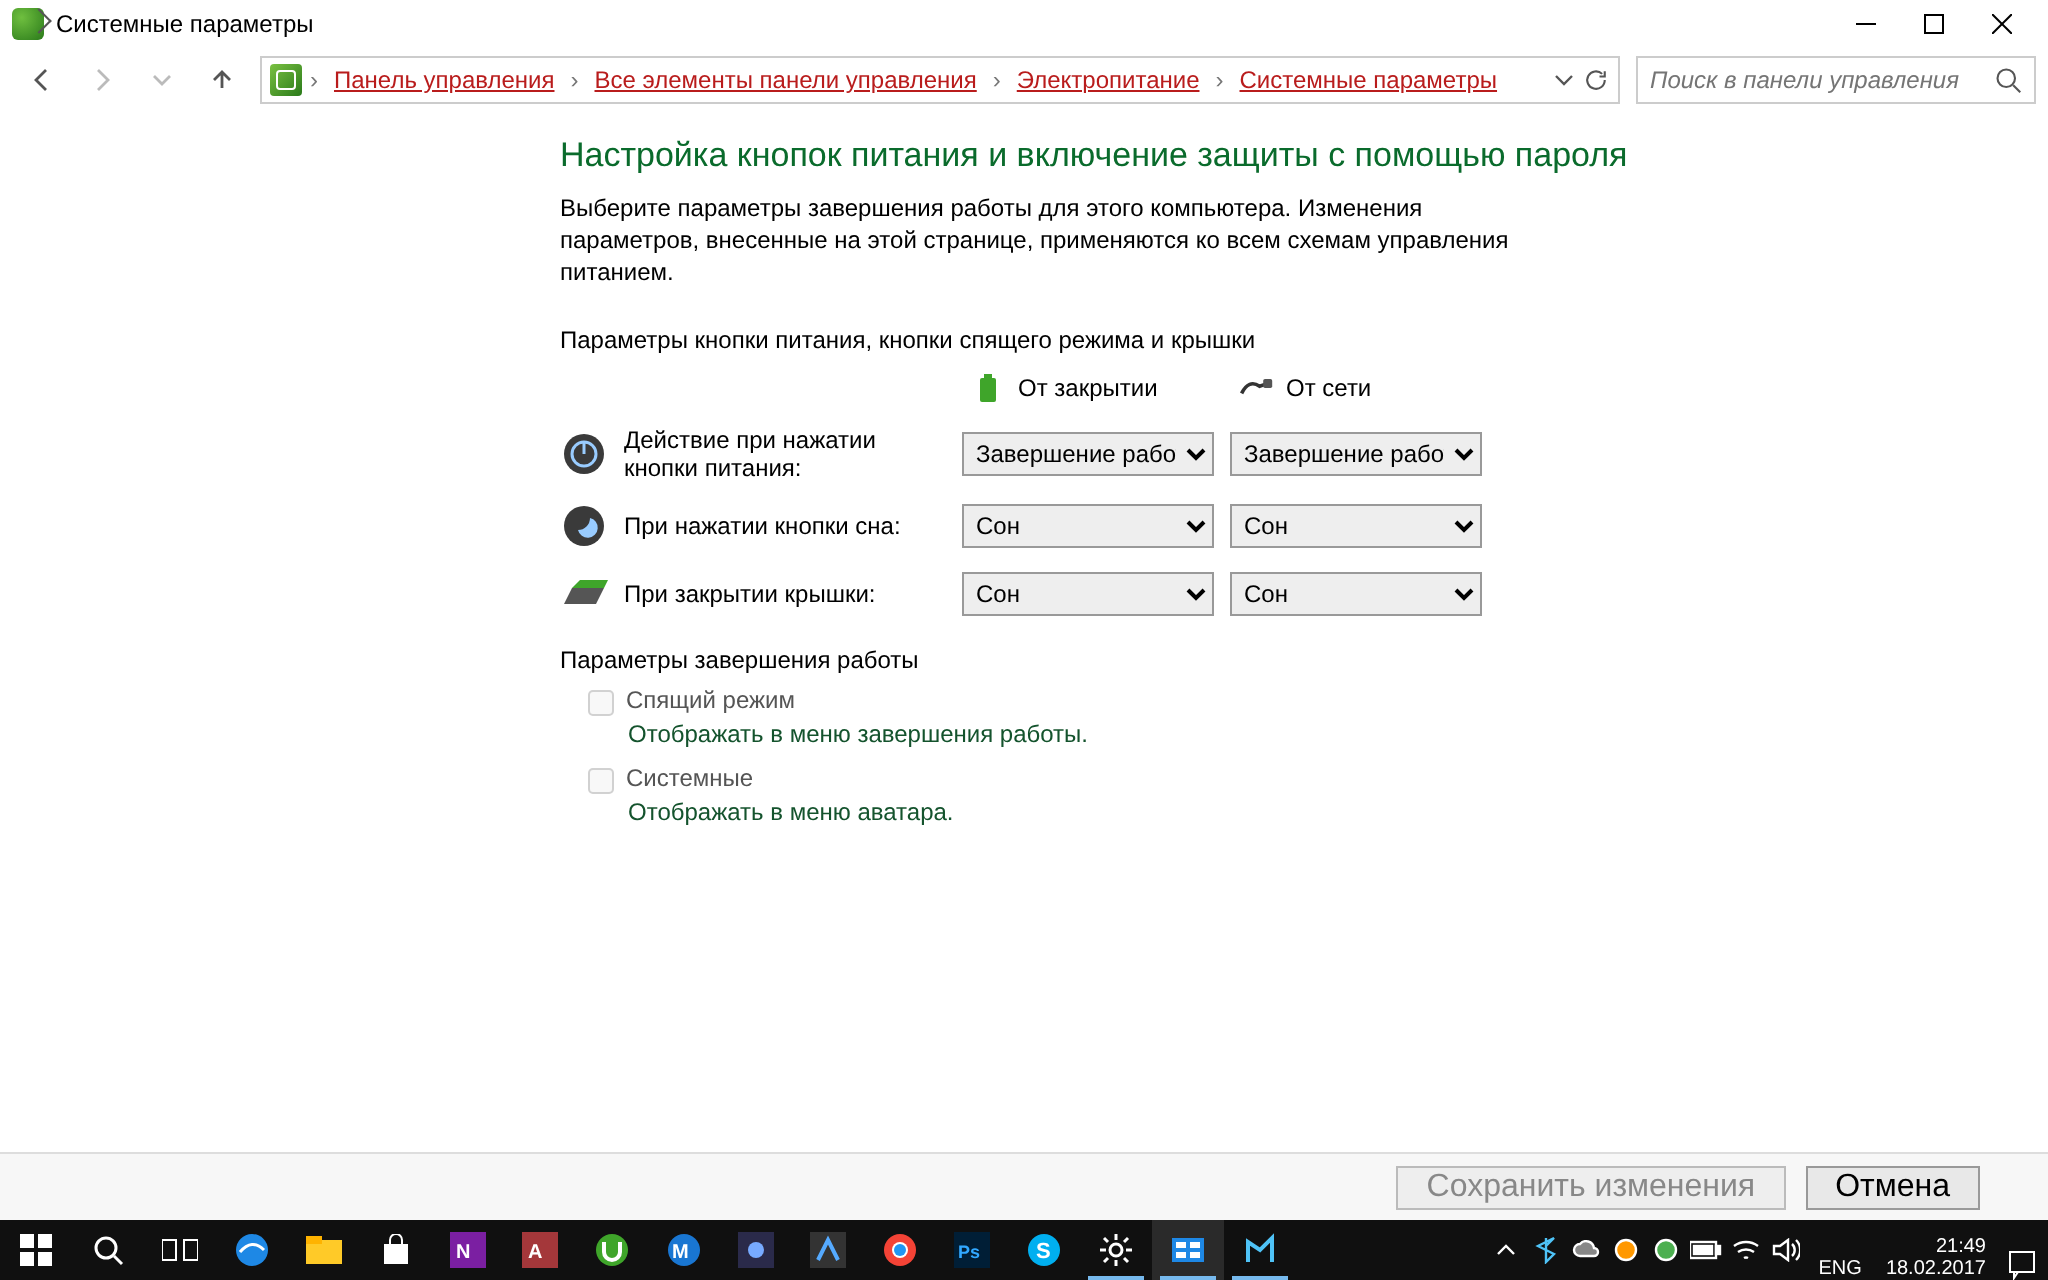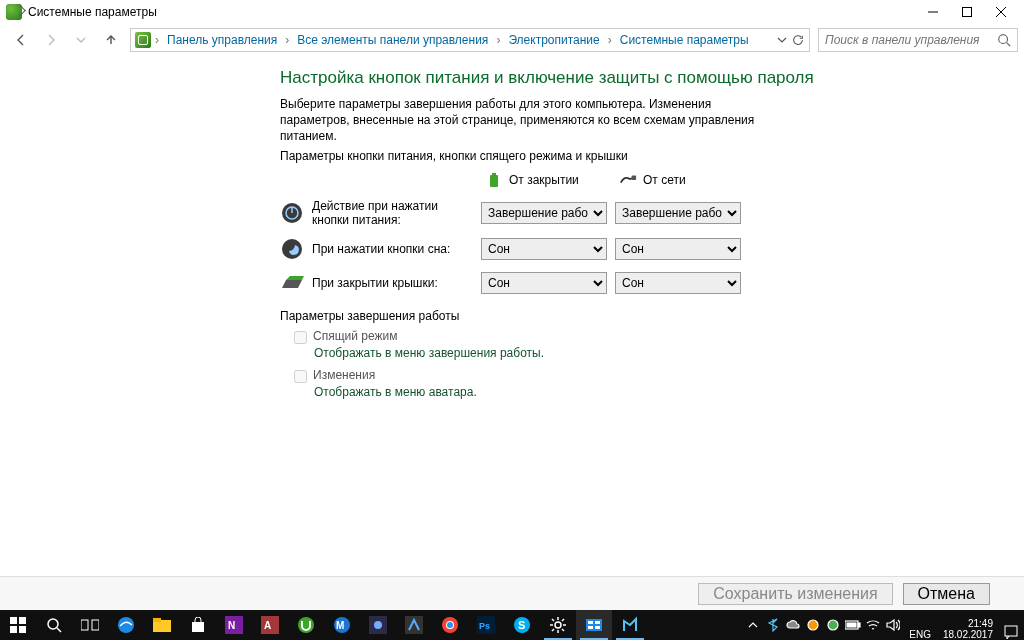--- a/index.html
+++ b/index.html
@@ -14,32 +14,32 @@
 .win-btn svg { width: 10px; height: 10px; stroke: #000; stroke-width: 1; fill: none; }
 
 
 .navbar { height: 32px; display: flex; align-items: center; padding: 0 6px 0 10px; gap: 8px; font-size: 12px; }
 .nav-btn { width: 22px; height: 22px; display:flex; align-items:center; justify-content:center; }
 .nav-btn svg { stroke:#555; fill:none; stroke-width:1.4; }
 .nav-btn.disabled svg { stroke:#bbb; }
 .addr { flex:1; display:flex; align-items:center; border:1px solid #ccc; height:24px; padding:0 4px; gap:2px; }
 .addr .loc-icon { width:16px; height:16px; background:linear-gradient(135deg,#7ac142,#2a7a1a); border-radius:2px; position:relative; }
 .addr .loc-icon::after{content:"";position:absolute;inset:3px;border:1.5px solid #fff;border-radius:2px;}
-.crumb { padding: 0 4px; color:#0369a1; white-space:nowrap; }
+.crumb { padding: 0 4px; color:#b91c1c; white-space:nowrap;text-decoration:underline; }
 .crumb-sep { color:#777; padding:0 2px; }
 .addr-end { margin-left:auto; display:flex; align-items:center; gap:4px;}
 .addr-end svg{stroke:#555;fill:none;stroke-width:1.2;}
 .search { width:200px; height:24px; border:1px solid #ccc; display:flex; align-items:center; padding:0 6px; }
 .search input { border:none; outline:none; font-size:12px; flex:1; font-style:italic; color:#888; background:transparent;}
 .search svg{stroke:#555;fill:none;stroke-width:1.2;}
 
 
 .content { position:absolute; top:56px; bottom:64px; left:0; right:0; padding: 12px 20px 12px 280px; font-size: 12px; color:#000;}
 .heading { color:#0a6b2c; font-size: 17px; margin-bottom: 8px; }
-.desc { line-height: 1.35; margin-bottom: 4px; max-width: 500px;}
+.desc { line-height: 1.35; margin-bottom: 18px; max-width: 500px;}
 .section-label { margin-bottom: 6px; }
 
 
 .grid { display:grid; grid-template-columns: 28px 165px 130px 130px; gap: 10px 4px; align-items:center; margin: 8px 0 14px 0;}
 .col-head { display:flex; align-items:center; gap:6px; justify-content:flex-start; padding-left:4px;}
 .col-head .ico{width:18px;height:18px;}
 .row-icon { width:24px; height:24px; display:flex; align-items:center; justify-content:center;}
 select.combo { width: 126px; height: 22px; font-size: 12px; border:1px solid #999; background:#eee; padding:0 2px;}
 
 
@@ -202,21 +202,21 @@
   <div class="section-label">Параметры завершения работы</div>
 
   <div class="shut-item">
     <input type="checkbox" disabled="" style="">
     <span class="lbl">Спящий режим</span>
   </div>
   <div class="shut-sub">Отображать в меню завершения работы.</div>
 
   <div class="shut-item">
     <input type="checkbox" disabled="" style="">
-    <span class="lbl">Изменения</span>
+    <span class="lbl">Системные</span>
   </div>
   <div class="shut-sub">Отображать в меню аватара.</div>
 </div>
 
 <div class="footer">
   <button class="btn disabled" disabled="">Сохранить изменения</button>
   <button class="btn">Отмена</button>
 </div>
 
 <div class="taskbar">

